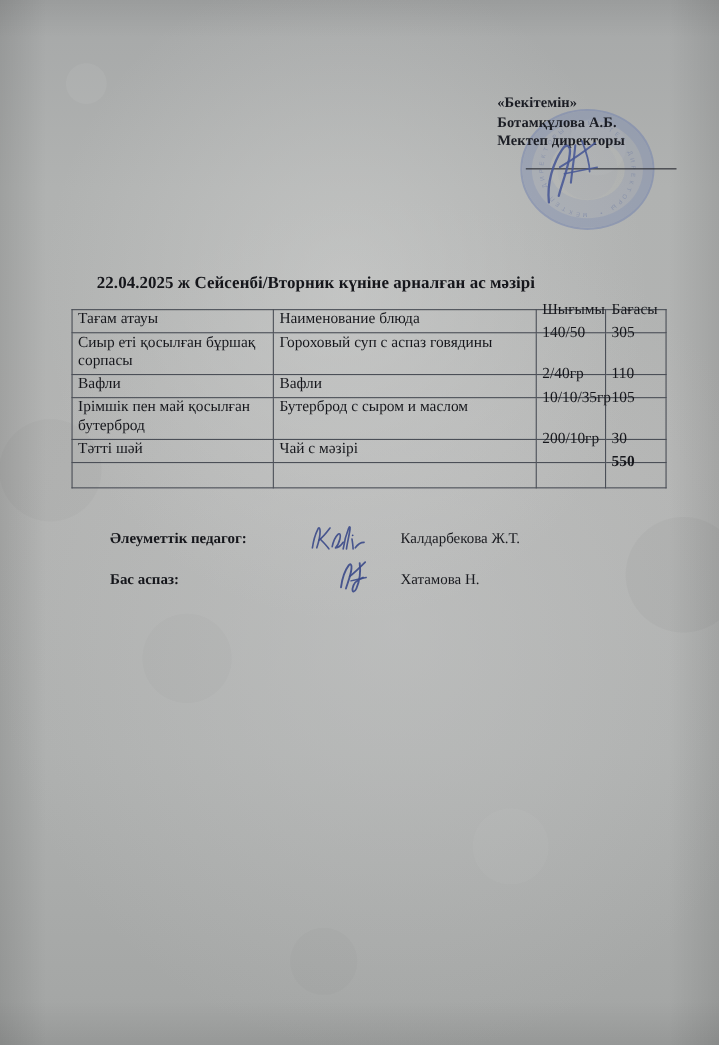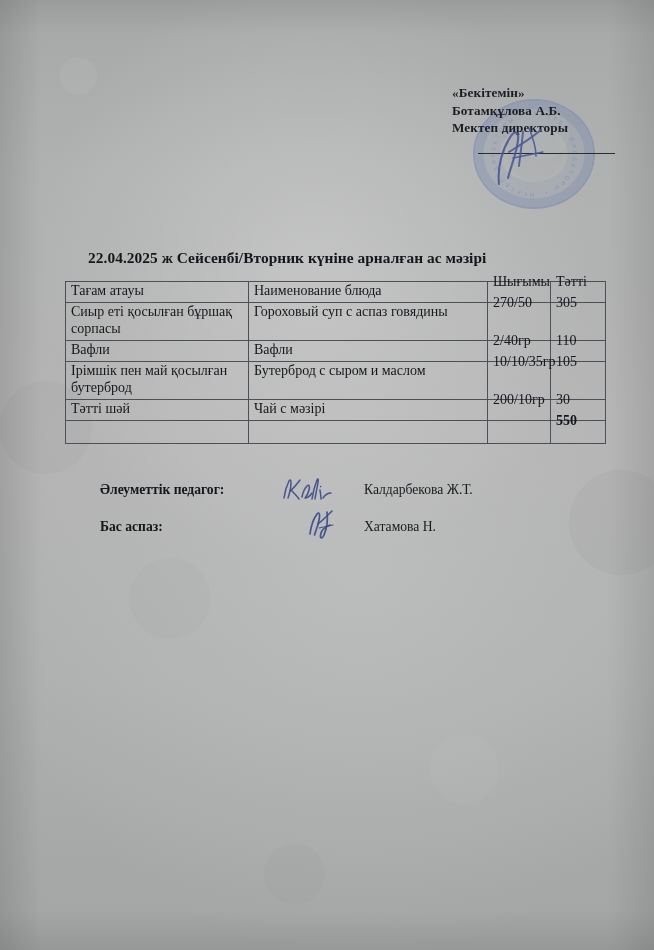--- a/index.html
+++ b/index.html
@@ -261,27 +261,27 @@
         <col class="c-name">
           <col class="c-rusname">
           <col class="c-out">
           <col class="c-price">
       </colgroup>
       <tbody>
         <tr class="r-short">
           <td>Тағам атауы</td>
           <td>Наименование блюда</td>
           <td class="out-cell"><span class="shift-up">Шығымы</span></td>
-          <td class="price-cell"><span class="shift-up">Тәтті</span></td>
+          <td class="price-cell"><span class="shift-up">Бағасы</span></td>
         </tr>
 
         <tr class="r-tall">
           <td>Сиыр еті қосылған бұршақ сорпасы</td>
           <td>Гороховый суп с аспаз говядины</td>
-          <td class="out-cell"><span class="shift-up">270/50</span></td>
+          <td class="out-cell"><span class="shift-up">140/50</span></td>
           <td class="price-cell"><span class="shift-up">305</span></td>
         </tr>
 
         <tr class="r-short">
           <td>Вафли</td>
           <td>Вафли</td>
           <td class="out-cell"><span class="shift-up">2/40гр</span></td>
           <td class="price-cell"><span class="shift-up">110</span></td>
         </tr>
 

